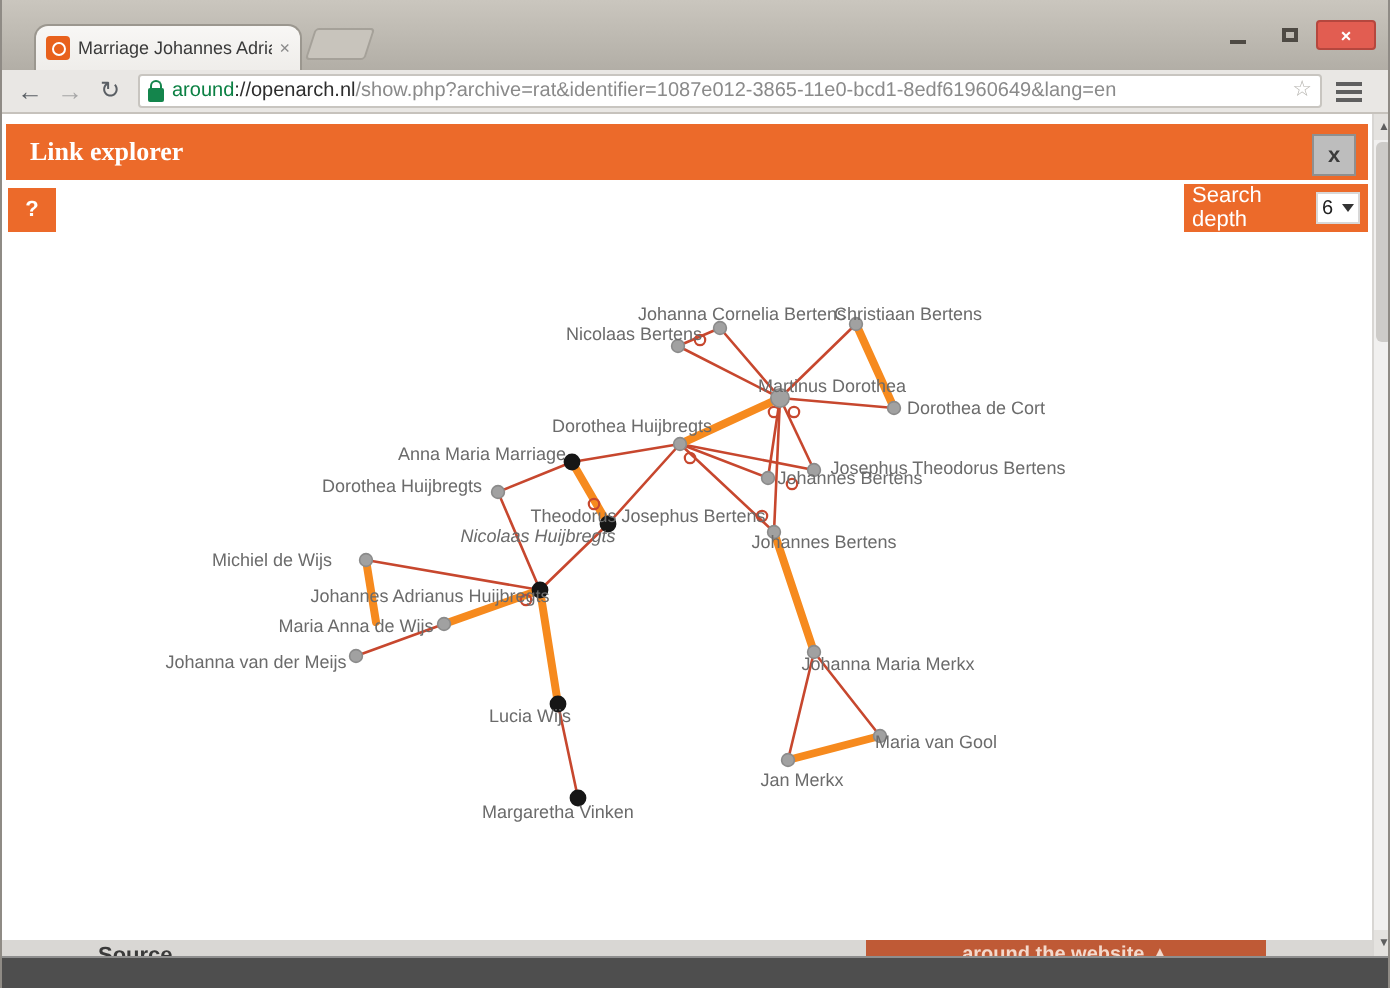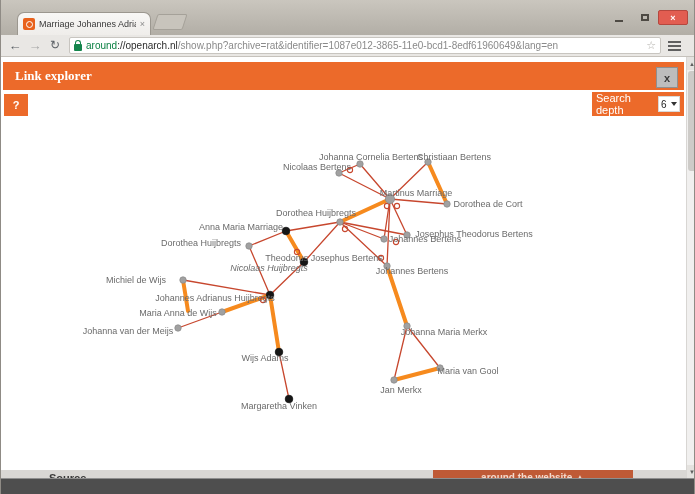--- a/index.html
+++ b/index.html
@@ -187,34 +187,34 @@
         <circle cx="288" cy="342" r="3.8" fill="#161616" stroke="#161616" stroke-width="0.8"></circle>
         <circle cx="386" cy="209" r="3.2" fill="#A1A1A1" stroke="#8B8B8B" stroke-width="0.8"></circle>
         <circle cx="406" cy="269" r="3.2" fill="#A1A1A1" stroke="#8B8B8B" stroke-width="0.8"></circle>
         <circle cx="393" cy="323" r="3.2" fill="#A1A1A1" stroke="#8B8B8B" stroke-width="0.8"></circle>
         <circle cx="439" cy="311" r="3.2" fill="#A1A1A1" stroke="#8B8B8B" stroke-width="0.8"></circle>
       </svg>
     <div class="graph-labels">
         <div class="graph-label" style="left: 370px; top: 100px; color: rgb(107, 107, 107); text-align: center;">Johanna Cornelia Bertens</div>
         <div class="graph-label" style="left: 316px; top: 110px; color: rgb(107, 107, 107);">Nicolaas Bertens</div>
         <div class="graph-label" style="left: 453px; top: 100px; color: rgb(107, 107, 107);">Christiaan Bertens</div>
-        <div class="graph-label" style="left: 415px; top: 136px; color: rgb(107, 107, 107);">Martinus Marriage</div>
+        <div class="graph-label" style="left: 415px; top: 136px; color: rgb(107, 107, 107);">Martinus Dorothea</div>
         <div class="graph-label" style="left: 487px; top: 147px; color: rgb(107, 107, 107);">Dorothea de Cort</div>
         <div class="graph-label" style="left: 315px; top: 156px; color: rgb(107, 107, 107);">Dorothea Huijbregts</div>
         <div class="graph-label" style="left: 240px; top: 170px; color: rgb(107, 107, 107);">Anna Maria Marriage</div>
         <div class="graph-label" style="left: 200px; top: 186px; color: rgb(107, 107, 107);">Dorothea Huijbregts</div>
         <div class="graph-label" style="left: 473px; top: 177px; color: rgb(107, 107, 107);">Josephus Theodorus Bertens</div>
         <div class="graph-label" style="left: 424px; top: 182px; color: rgb(107, 107, 107);">Johannes Bertens</div>
         <div class="graph-label" style="left: 323px; top: 201px; color: rgb(107, 107, 107);">Theodorus Josephus Bertens</div>
         <div class="graph-label" style="left: 268px; top: 211px; color: rgb(107, 107, 107); font-style: italic;">Nicolaas Huijbregts</div>
         <div class="graph-label" style="left: 135px; top: 223px; color: rgb(107, 107, 107);">Michiel de Wijs</div>
         <div class="graph-label" style="left: 214px; top: 241px; color: rgb(107, 107, 107);">Johannes Adrianus Huijbregts</div>
         <div class="graph-label" style="left: 177px; top: 256px; color: rgb(107, 107, 107);">Maria Anna de Wijs</div>
         <div class="graph-label" style="left: 127px; top: 274px; color: rgb(107, 107, 107);">Johanna van der Meijs</div>
-        <div class="graph-label" style="left: 264px; top: 301px; color: rgb(107, 107, 107);">Wijs Adams</div>
+        <div class="graph-label" style="left: 264px; top: 301px; color: rgb(107, 107, 107);">Lucia Wijs</div>
         <div class="graph-label" style="left: 278px; top: 349px; color: rgb(107, 107, 107);">Margaretha Vinken</div>
         <div class="graph-label" style="left: 411px; top: 214px; color: rgb(107, 107, 107);">Johannes Bertens</div>
         <div class="graph-label" style="left: 443px; top: 275px; color: rgb(107, 107, 107);">Johanna Maria Merkx</div>
         <div class="graph-label" style="left: 400px; top: 333px; color: rgb(107, 107, 107);">Jan Merkx</div>
         <div class="graph-label" style="left: 467px; top: 314px; color: rgb(107, 107, 107);">Maria van Gool</div>
       </div>
 
     <div class="page-strip">
       <div class="source-heading">Source</div>
       <div class="website-button">around the website ▲</div>

